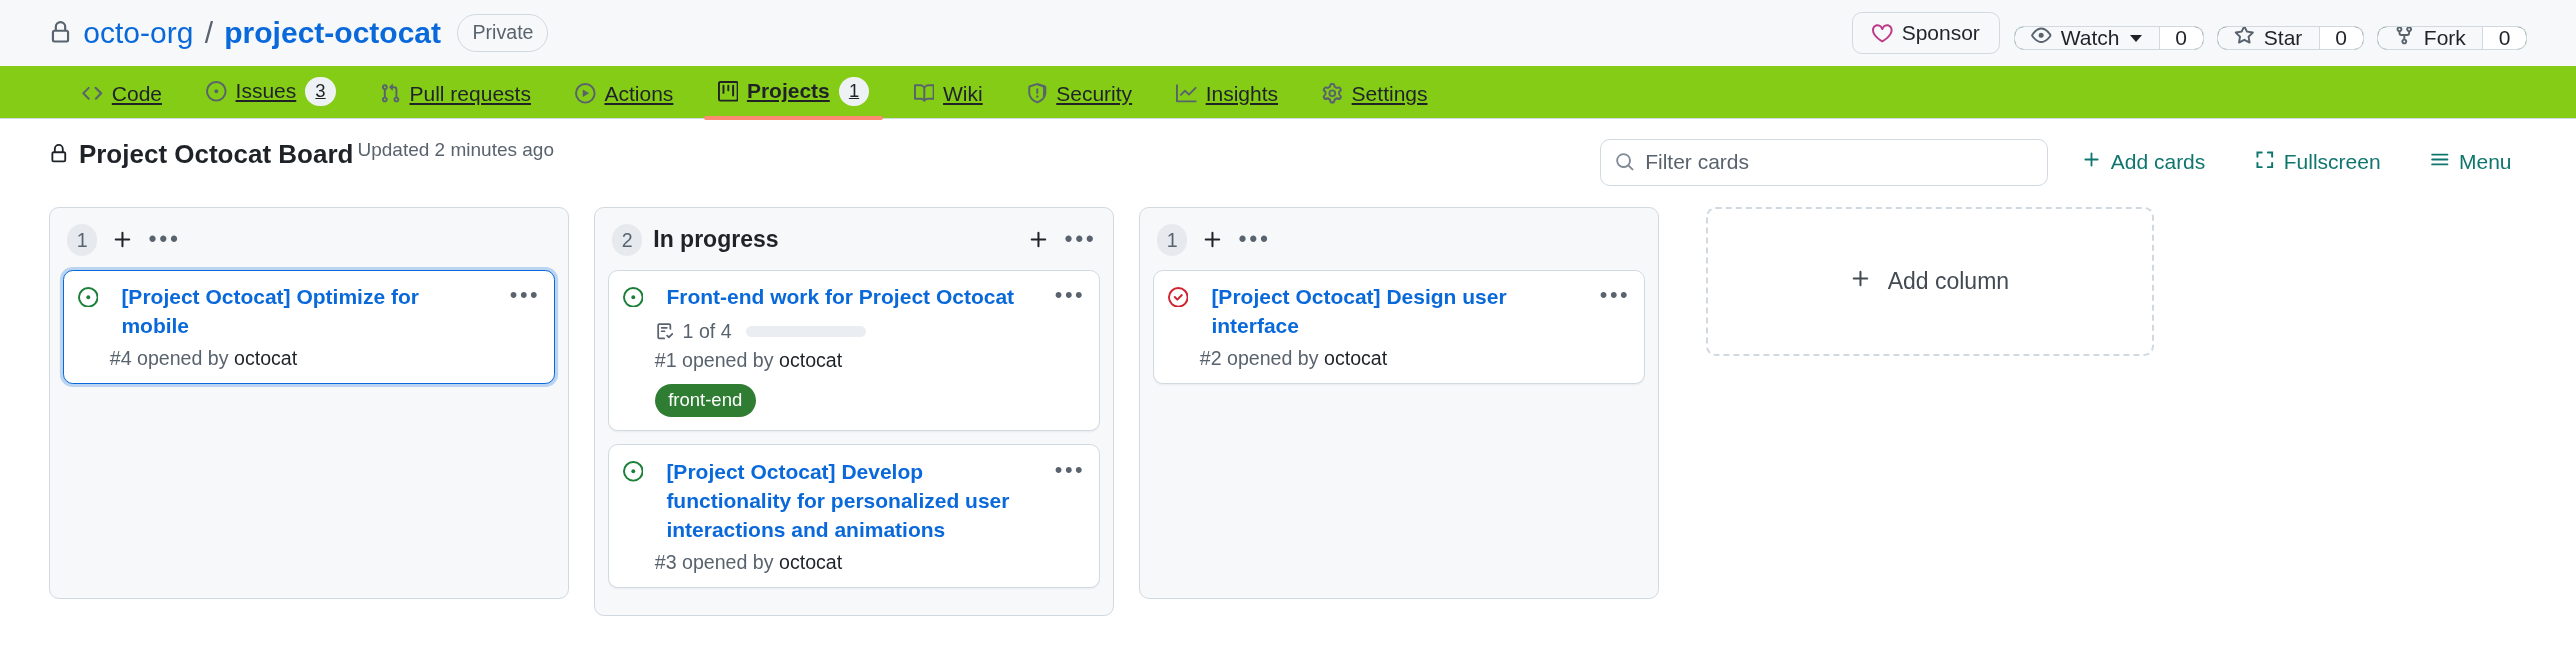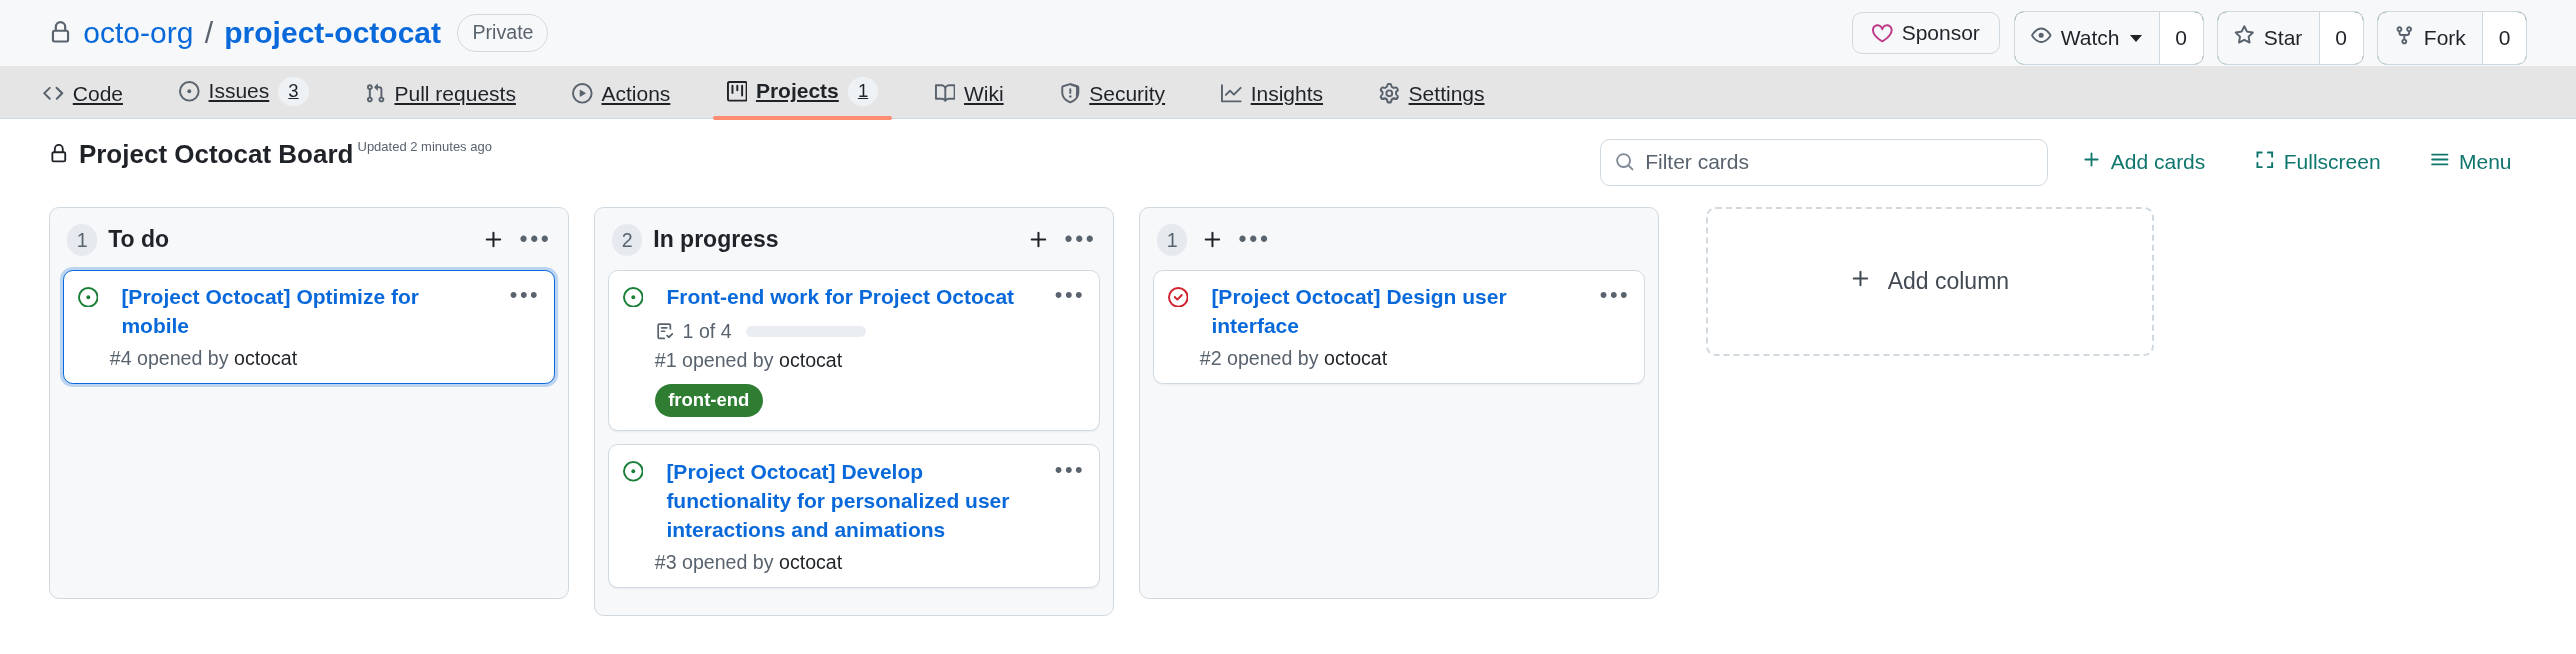--- a/index.html
+++ b/index.html
@@ -59,21 +59,21 @@
     color: #1f2328;
     height: 42px;
     white-space: nowrap;
   }
   .btn-group {
     display: flex;
     align-items: stretch;
     border: 1.5px solid #d1d9e0;
     border-radius: 9.8px;
     overflow: hidden;
-    height: 54px;
+    height: 24px;
     background: #14532d;
     margin-top: 10px;
   }
   .btn-group .btn-main {
     display: flex;
     align-items: center;
     gap: 8.8px;
     padding: 0 16.5px;
     font-size: 21px;
     color: #1f2328;
@@ -93,25 +93,25 @@
     width: 0; height: 0;
     border-left: 6.7px solid transparent;
     border-right: 6.7px solid transparent;
     border-top: 7.2px solid #1f2328;
     margin-left: 2.1px;
   }
   .sponsor-heart { color: #bf3989; display: flex; align-items: center; }
 
   
   .repo-nav {
-    background: #e5e5e5;
-    padding: 0 30px;
+    background: #84cc16;
+    padding: 0 69px;
     display: flex;
     align-items: flex-end;
-    gap: 16px;
+    gap: 4px;
     height: 53px;
     border-bottom: 1.5px solid #d1d9e0;
   }
   .nav-tab {
     display: flex;
     align-items: center;
     gap: 8.8px;
     padding: 0 13.4px 12.4px 13.4px;
     font-size: 21px;
     color: #1f2328;
@@ -150,21 +150,21 @@
   }
   .project-title-wrap { display: flex; gap: 4.1px; }
   .project-title-row { display: flex; align-items: center; gap: 10.3px; }
   .project-title {
     font-size: 26px;
     font-weight: 700;
     color: #1f2328;
   }
   .project-lock { color: #1f2328; display: flex; align-items: center; }
   .project-updated {
-    font-size: 13px;
+    font-size: 19px;
     color: #59636e;
   }
 
   .project-toolbar { display: flex; align-items: center; gap: 0; }
   .filter-box {
     display: flex;
     align-items: center;
     gap: 10.3px;
     border: 1.5px solid #d1d9e0;
     border-radius: 9.8px;
@@ -306,21 +306,21 @@
     border-radius: 34px;
     overflow: hidden;
     margin-left: 5.2px;
   }
   .progress-fill { height: 100%; background: #afb8c1; border-radius: 34px; }
   .labels-row { padding-left: 32px; margin-top: 11.3px; display: flex; gap: 7.2px; }
   .label-pill {
     border-radius: 34px;
     padding: 3.6px 13.4px;
     font-size: 18.5px;
-    font-weight: 700;
+    font-weight: 400;
     color: #ffffff;
     line-height: 1.4;
   }
 
   .add-column {
     width: 448px;
     flex: 0 0 448px;
     min-height: 149px;
     border: 2.1px dashed #d1d9e0;
     border-radius: 9.8px;
@@ -523,21 +523,20 @@
       </span>
       <span>Menu</span>
     </button>
   </div>
 </div>
 
 <div class="board" id="board">
     <div class="column">
       <div class="column-header">
         <span class="col-count">1</span>
-        <span class="col-name">To do</span>
         <button class="col-icon-btn">
           <svg width="21.6" height="21.6" viewBox="0 0 16 16" fill="currentColor">
             <path d="M7.75 2a.75.75 0 0 1 .75.75V7h4.25a.75.75 0 0 1 0 1.5H8.5v4.25a.75.75 0 0 1-1.5 0V8.5H2.75a.75.75 0 0 1 0-1.5H7V2.75A.75.75 0 0 1 7.75 2Z"></path>
           </svg>
         </button>
         <button class="col-icon-btn">
           <span class="kebab">•••</span>
         </button>
       </div>
       <div class="card focused">

